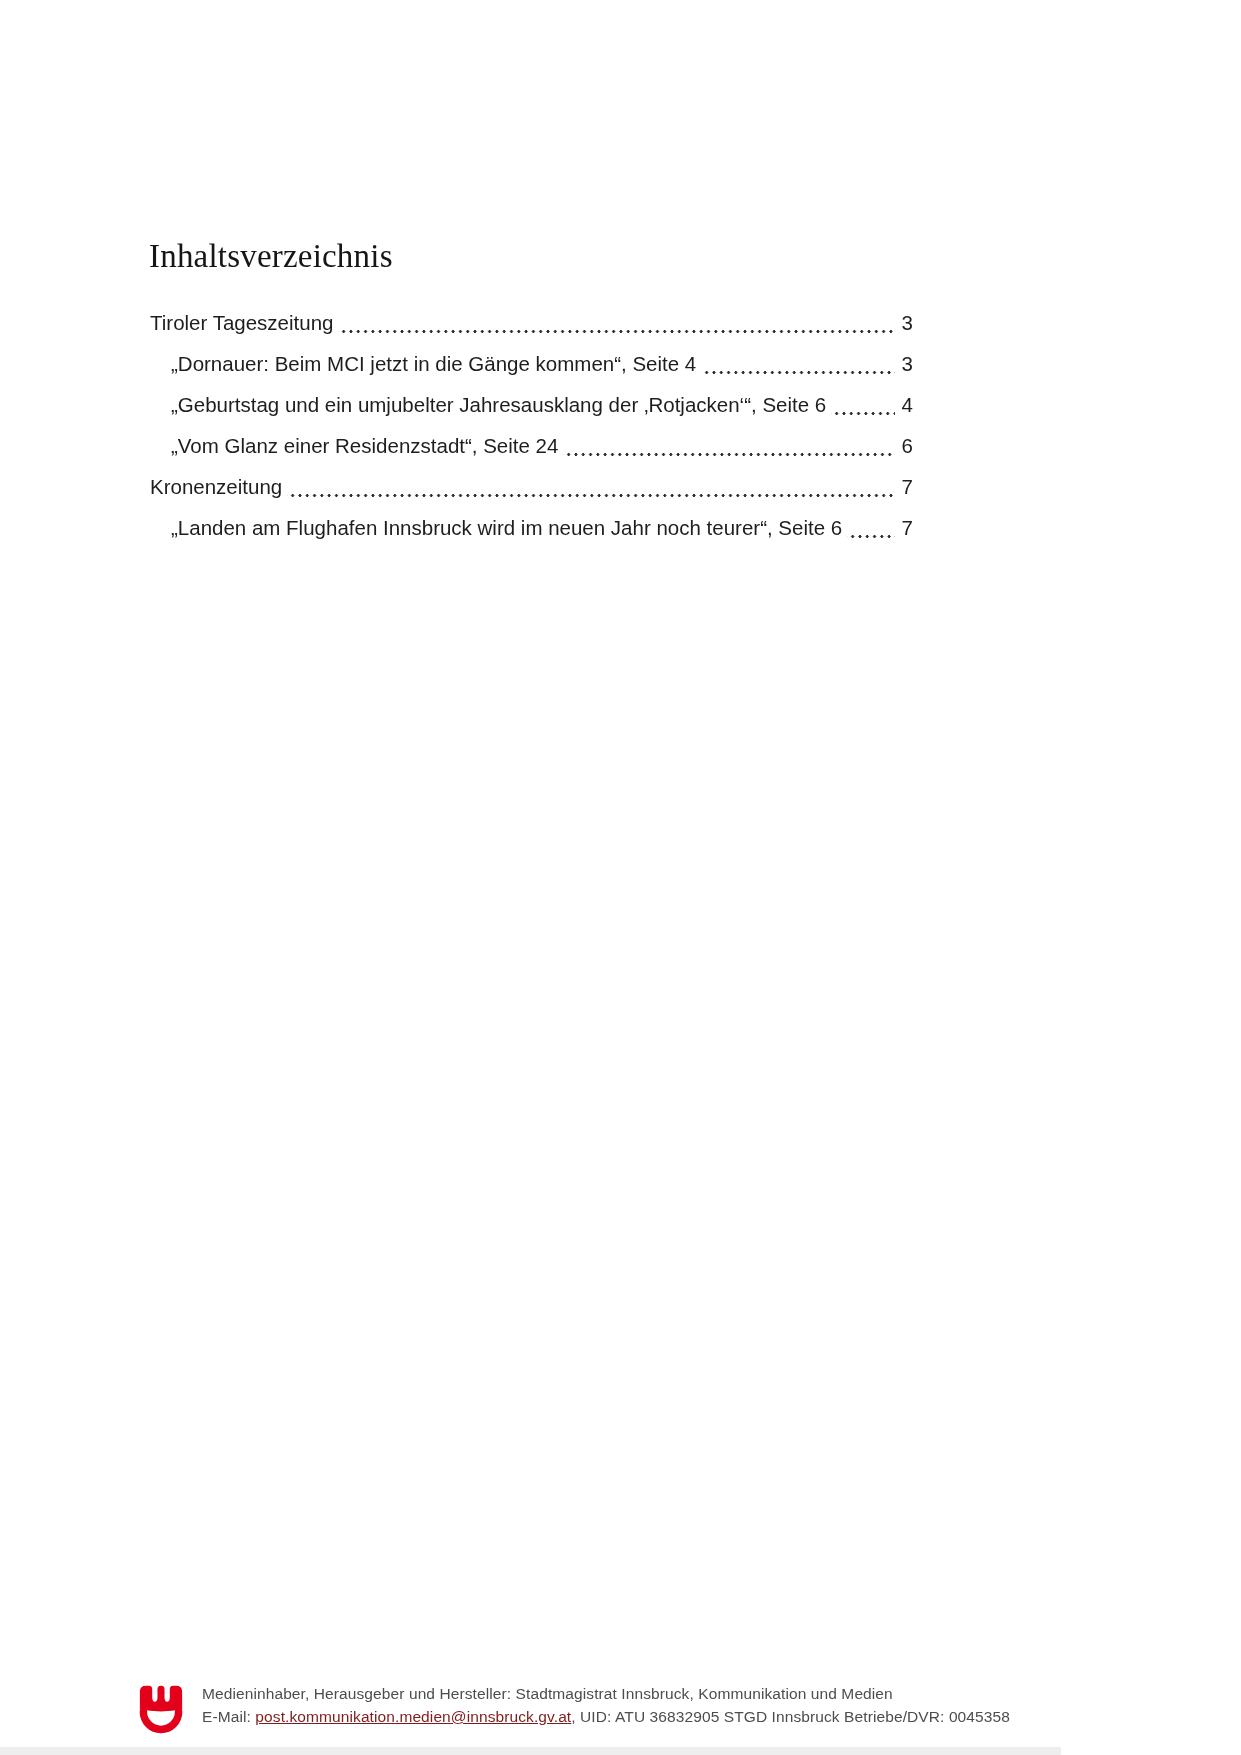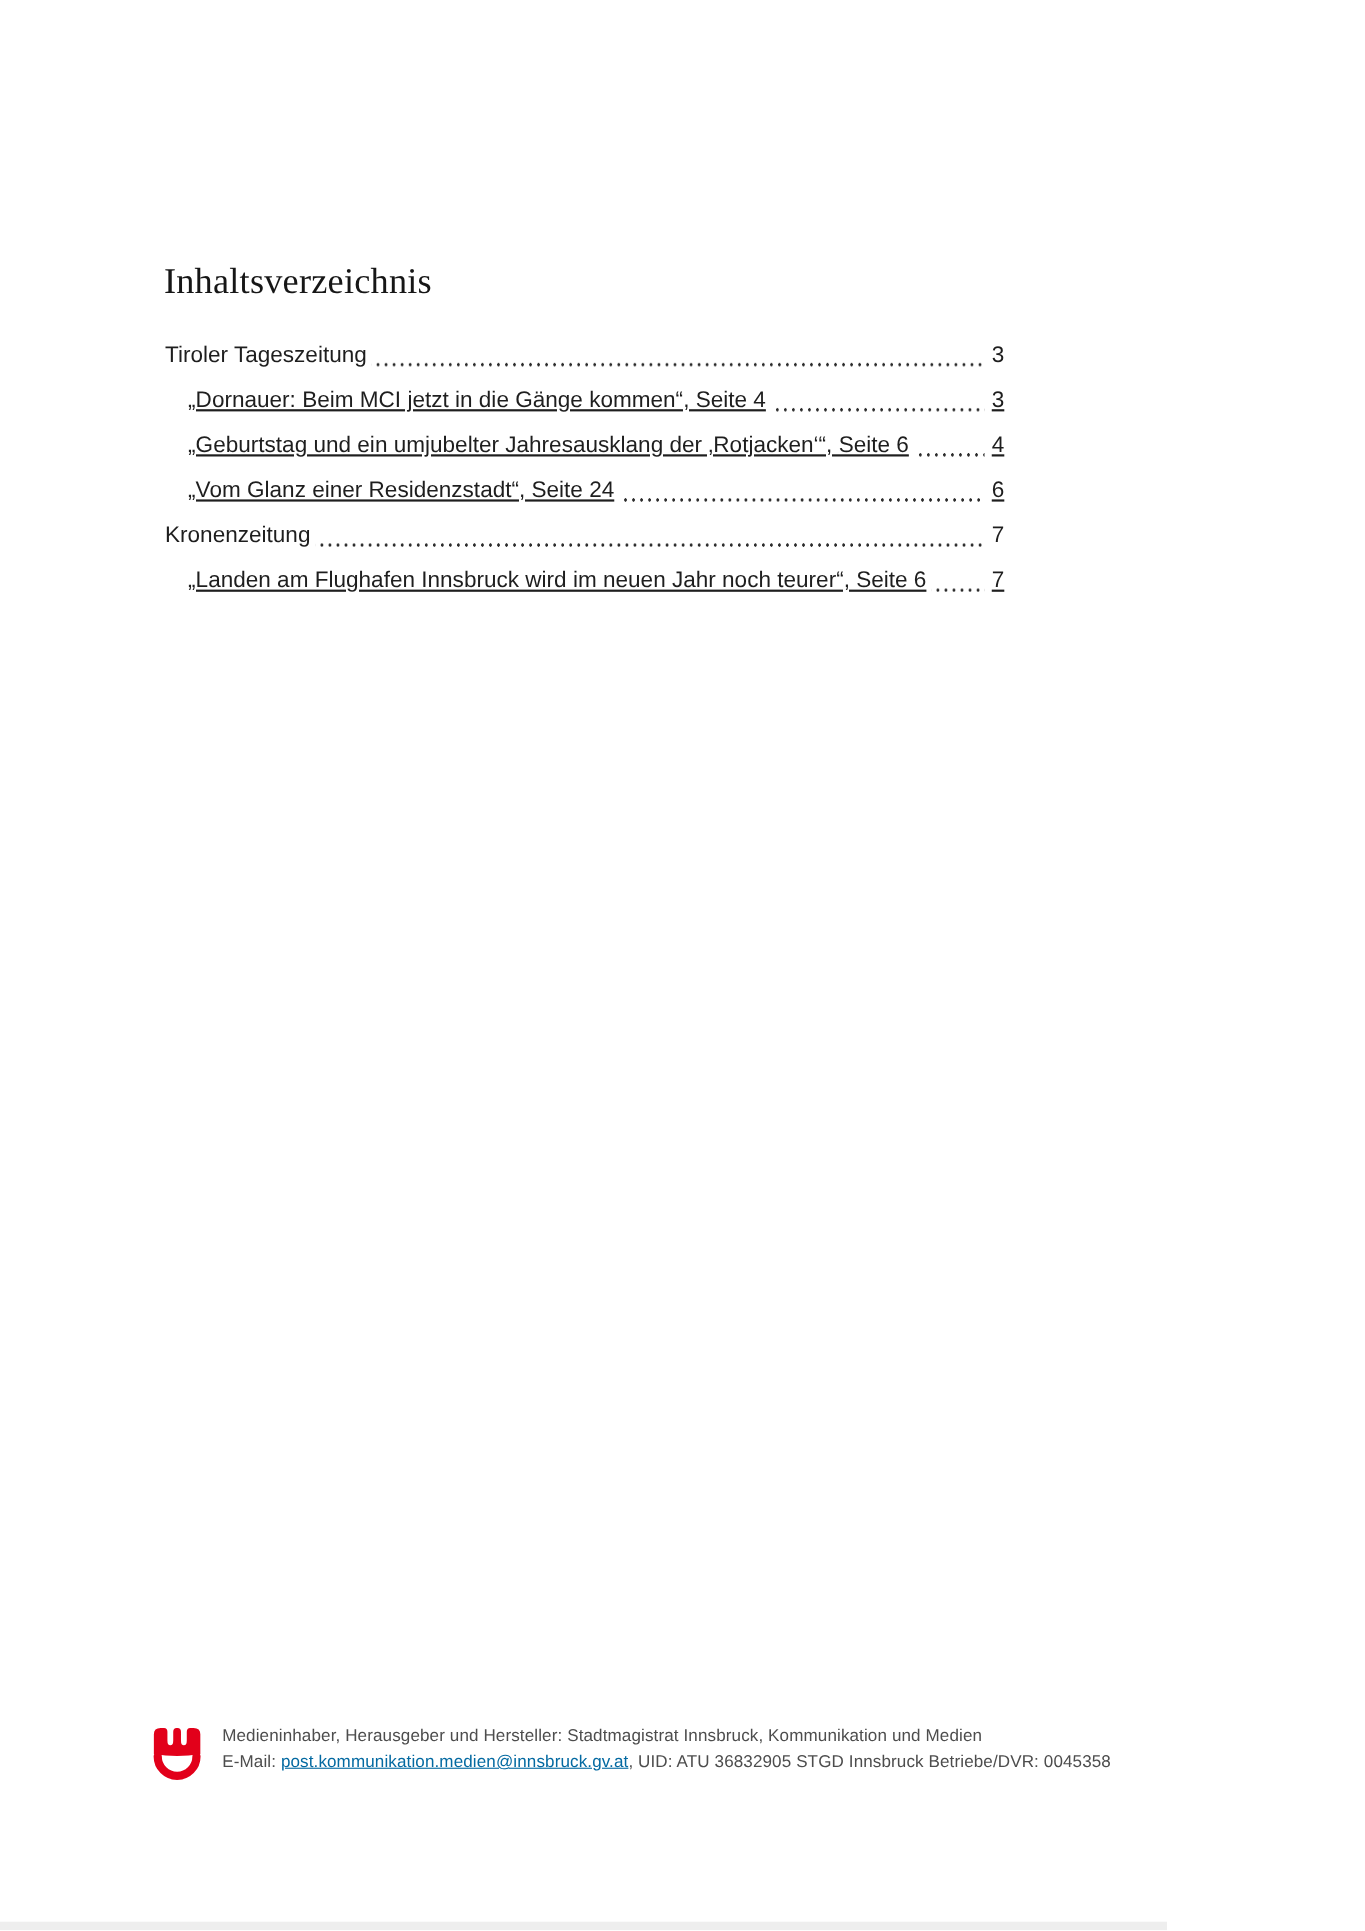--- a/index.html
+++ b/index.html
@@ -34,21 +34,21 @@
   }
   .toc-row {
     display: flex;
     align-items: flex-start;
     height: 41px;
     line-height: 41px;
     font-size: 20.5px;
     color: #1e1e1e;
     cursor: pointer;
   }
-  .toc-row.lvl2 { padding-left: 21px; text-decoration: underline; }
+  .toc-row.lvl2 { padding-left: 21px; }
   .toc-label {
     white-space: nowrap;
     flex: 0 0 auto;
   }
   .leader {
     flex: 1 1 auto;
     align-self: stretch;
     margin: 0 4px 0 5px;
     background-image: radial-gradient(circle, #2b2b2b 1.3px, rgba(0,0,0,0) 1.55px);
     background-size: 7.3px 5px;
@@ -56,40 +56,40 @@
     background-position: left 2px bottom 9px;
   }
   .toc-page {
     flex: 0 0 auto;
     text-align: right;
     min-width: 14px;
   }
   .footer {
     position: absolute;
     left: 139px;
-    top: 1567px;
+    top: 1682px;
     display: flex;
     align-items: flex-start;
   }
   .footer-logo {
     flex: 0 0 auto;
     width: 44px;
     height: 53px;
     margin-top: 2px;
   }
   .footer-text {
     margin-left: 19px;
     font-size: 15.5px;
     line-height: 23px;
     color: #4d4d4d;
     letter-spacing: 0.1px;
     white-space: nowrap;
   }
   .email-link {
-    color: #0369a1;
+    color: #7f1d1d;
     text-decoration: underline;
     cursor: pointer;
   }
   .bottom-strip {
     position: absolute;
     left: 0;
     right: 0;
     bottom: 0;
     height: 8px;
     background: #eeeeee;

